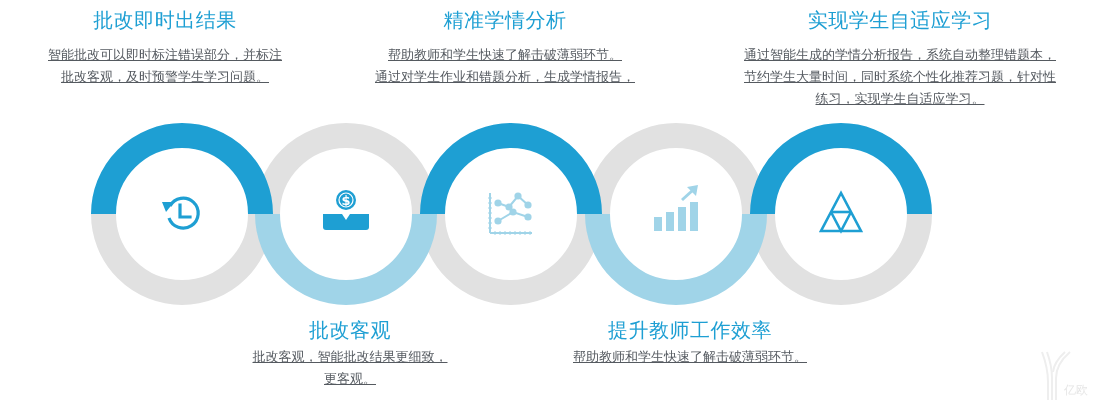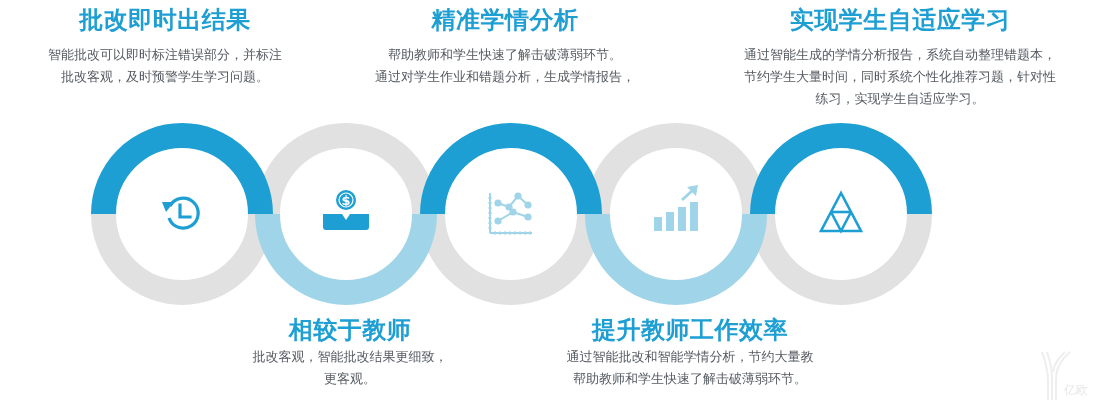--- a/index.html
+++ b/index.html
@@ -1,20 +1,20 @@
 <!DOCTYPE html>
 <html><head>
   <meta charset="utf-8">
   <style>
     html, body { margin: 0; padding: 0; background: #ffffff; }
     body { width: 1094px; height: 402px; position: relative; overflow: hidden;
            font-family: "DejaVu Sans", sans-serif; }
     .block { position: absolute; text-align: center; }
-    .title { color: #1e9fd3; font-weight: bold; font-size: 24px; line-height: 24px; letter-spacing: 0.5px; }
-    .desc  { color: #555a60; font-size: 13px; line-height: 22px; }
+    .title { color: #1e9fd3; font-weight: normal; font-size: 20px; line-height: 24px; letter-spacing: 0.5px; }
+    .desc  { color: #555a60; font-size: 13px; line-height: 22px; text-decoration: underline; }
     #b1 { left: 0px; top: 8px; width: 330px; }
     #b1 .desc { margin-top: 12px; }
     #b3 { left: 345px; top: 8px; width: 320px; }
     #b3 .desc { margin-top: 12px; }
     #b5 { left: 700px; top: 8px; width: 400px; }
     #b5 .desc { margin-top: 12px; }
     #b2 { left: 200px; top: 318px; width: 300px; }
     #b2 .desc { margin-top: 4px; }
     #b4 { left: 530px; top: 318px; width: 320px; }
     #b4 .desc { margin-top: 4px; }
@@ -126,31 +126,30 @@
 <div class="block" id="b5">
   <div class="title">实现学生自适应学习</div>
   <div class="desc">
     <div>通过智能生成的学情分析报告，系统自动整理错题本，</div>
     <div>节约学生大量时间，同时系统个性化推荐习题，针对性</div>
     <div>练习，实现学生自适应学习。</div>
   </div>
 </div>
 
 <div class="block" id="b2">
-  <div class="title">相较于教师</div>
+  <div class="title">批改客观</div>
   <div class="desc">
     <div>批改客观，智能批改结果更细致，</div>
     <div>更客观。</div>
   </div>
 </div>
 
 <div class="block" id="b4">
   <div class="title">提升教师工作效率</div>
   <div class="desc">
-    <div>通过智能批改和智能学情分析，节约大量教</div>
     <div>帮助教师和学生快速了解击破薄弱环节。</div>
   </div>
 </div>
 
 <div class="watermark">
   <svg width="54" height="54" viewBox="0 0 54 54">
     <g fill="none" stroke="#eeeeee" stroke-width="2">
       <path d="M 2 4 Q 8 20 8 34 L 8 52"></path>
       <path d="M 7 4 Q 12 18 12 30 L 12 52"></path>
       <path d="M 30 4 Q 16 16 16 30 L 16 52"></path>

